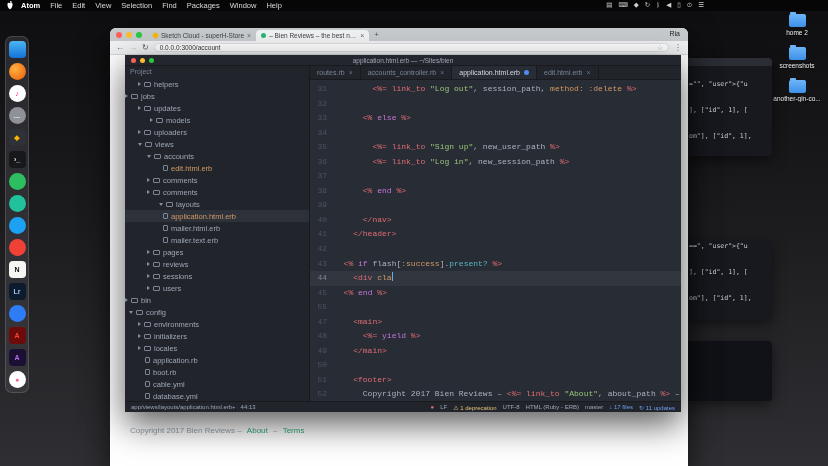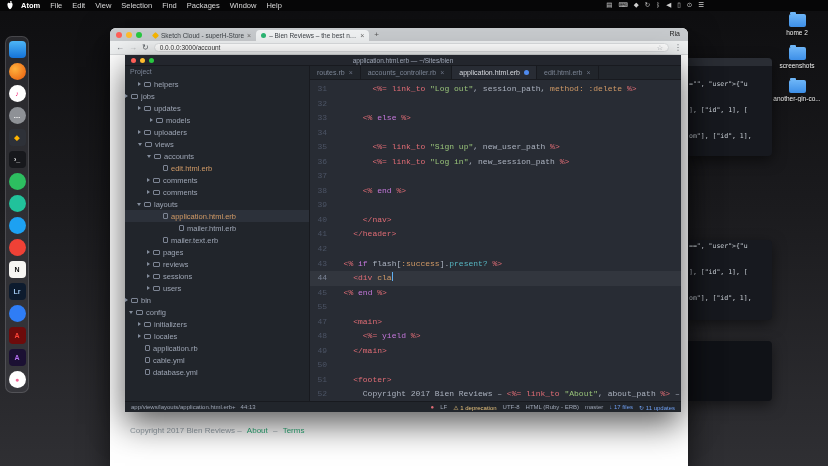--- a/index.html
+++ b/index.html
@@ -294,31 +294,31 @@
           <div class="trow" style="padding-left: 22px;">
             <span class="chev right"></span>
             <span class="d-ico"></span>
             <span class="tlabel">comments</span>
           </div>
           <div class="trow" style="padding-left: 22px;">
             <span class="chev right"></span>
             <span class="d-ico"></span>
             <span class="tlabel">comments</span>
           </div>
-          <div class="trow" style="padding-left: 12px;">
+          <div class="trow" style="padding-left: 34px;">
             <span class="chev down"></span>
             <span class="d-ico"></span>
             <span class="tlabel">layouts</span>
           </div>
           <div class="trow sel" style="padding-left: 31px;">
             <span class="chev-sp"></span>
             <span class="f-ico"></span>
             <span class="tlabel mod">application.html.erb</span>
           </div>
-          <div class="trow" style="padding-left: 31px; margin-left: 16px;">
+          <div class="trow" style="padding-left: 31px;">
             <span class="chev-sp"></span>
             <span class="f-ico"></span>
             <span class="tlabel">mailer.html.erb</span>
           </div>
           <div class="trow" style="padding-left: 31px;">
             <span class="chev-sp"></span>
             <span class="f-ico"></span>
             <span class="tlabel">mailer.text.erb</span>
           </div>
           <div class="trow" style="padding-left: 22px;">
@@ -347,31 +347,41 @@
             <span class="tlabel">bin</span>
           </div>
           <div class="trow" style="padding-left: 4px;">
             <span class="chev down"></span>
             <span class="d-ico"></span>
             <span class="tlabel">config</span>
           </div>
           <div class="trow" style="padding-left: 13px;">
             <span class="chev right"></span>
             <span class="d-ico"></span>
+            <span class="tlabel">environments</span>
+          </div>
+          <div class="trow" style="padding-left: 13px;">
+            <span class="chev right"></span>
+            <span class="d-ico"></span>
             <span class="tlabel">initializers</span>
           </div>
           <div class="trow" style="padding-left: 13px;">
             <span class="chev right"></span>
             <span class="d-ico"></span>
             <span class="tlabel">locales</span>
           </div>
           <div class="trow" style="padding-left: 13px;">
             <span class="chev-sp"></span>
             <span class="f-ico"></span>
             <span class="tlabel">application.rb</span>
+          </div>
+          <div class="trow" style="padding-left: 13px;">
+            <span class="chev-sp"></span>
+            <span class="f-ico"></span>
+            <span class="tlabel">boot.rb</span>
           </div>
           <div class="trow" style="padding-left: 13px;">
             <span class="chev-sp"></span>
             <span class="f-ico"></span>
             <span class="tlabel">cable.yml</span>
           </div>
           <div class="trow" style="padding-left: 13px;">
             <span class="chev-sp"></span>
             <span class="f-ico"></span>
             <span class="tlabel">database.yml</span>

